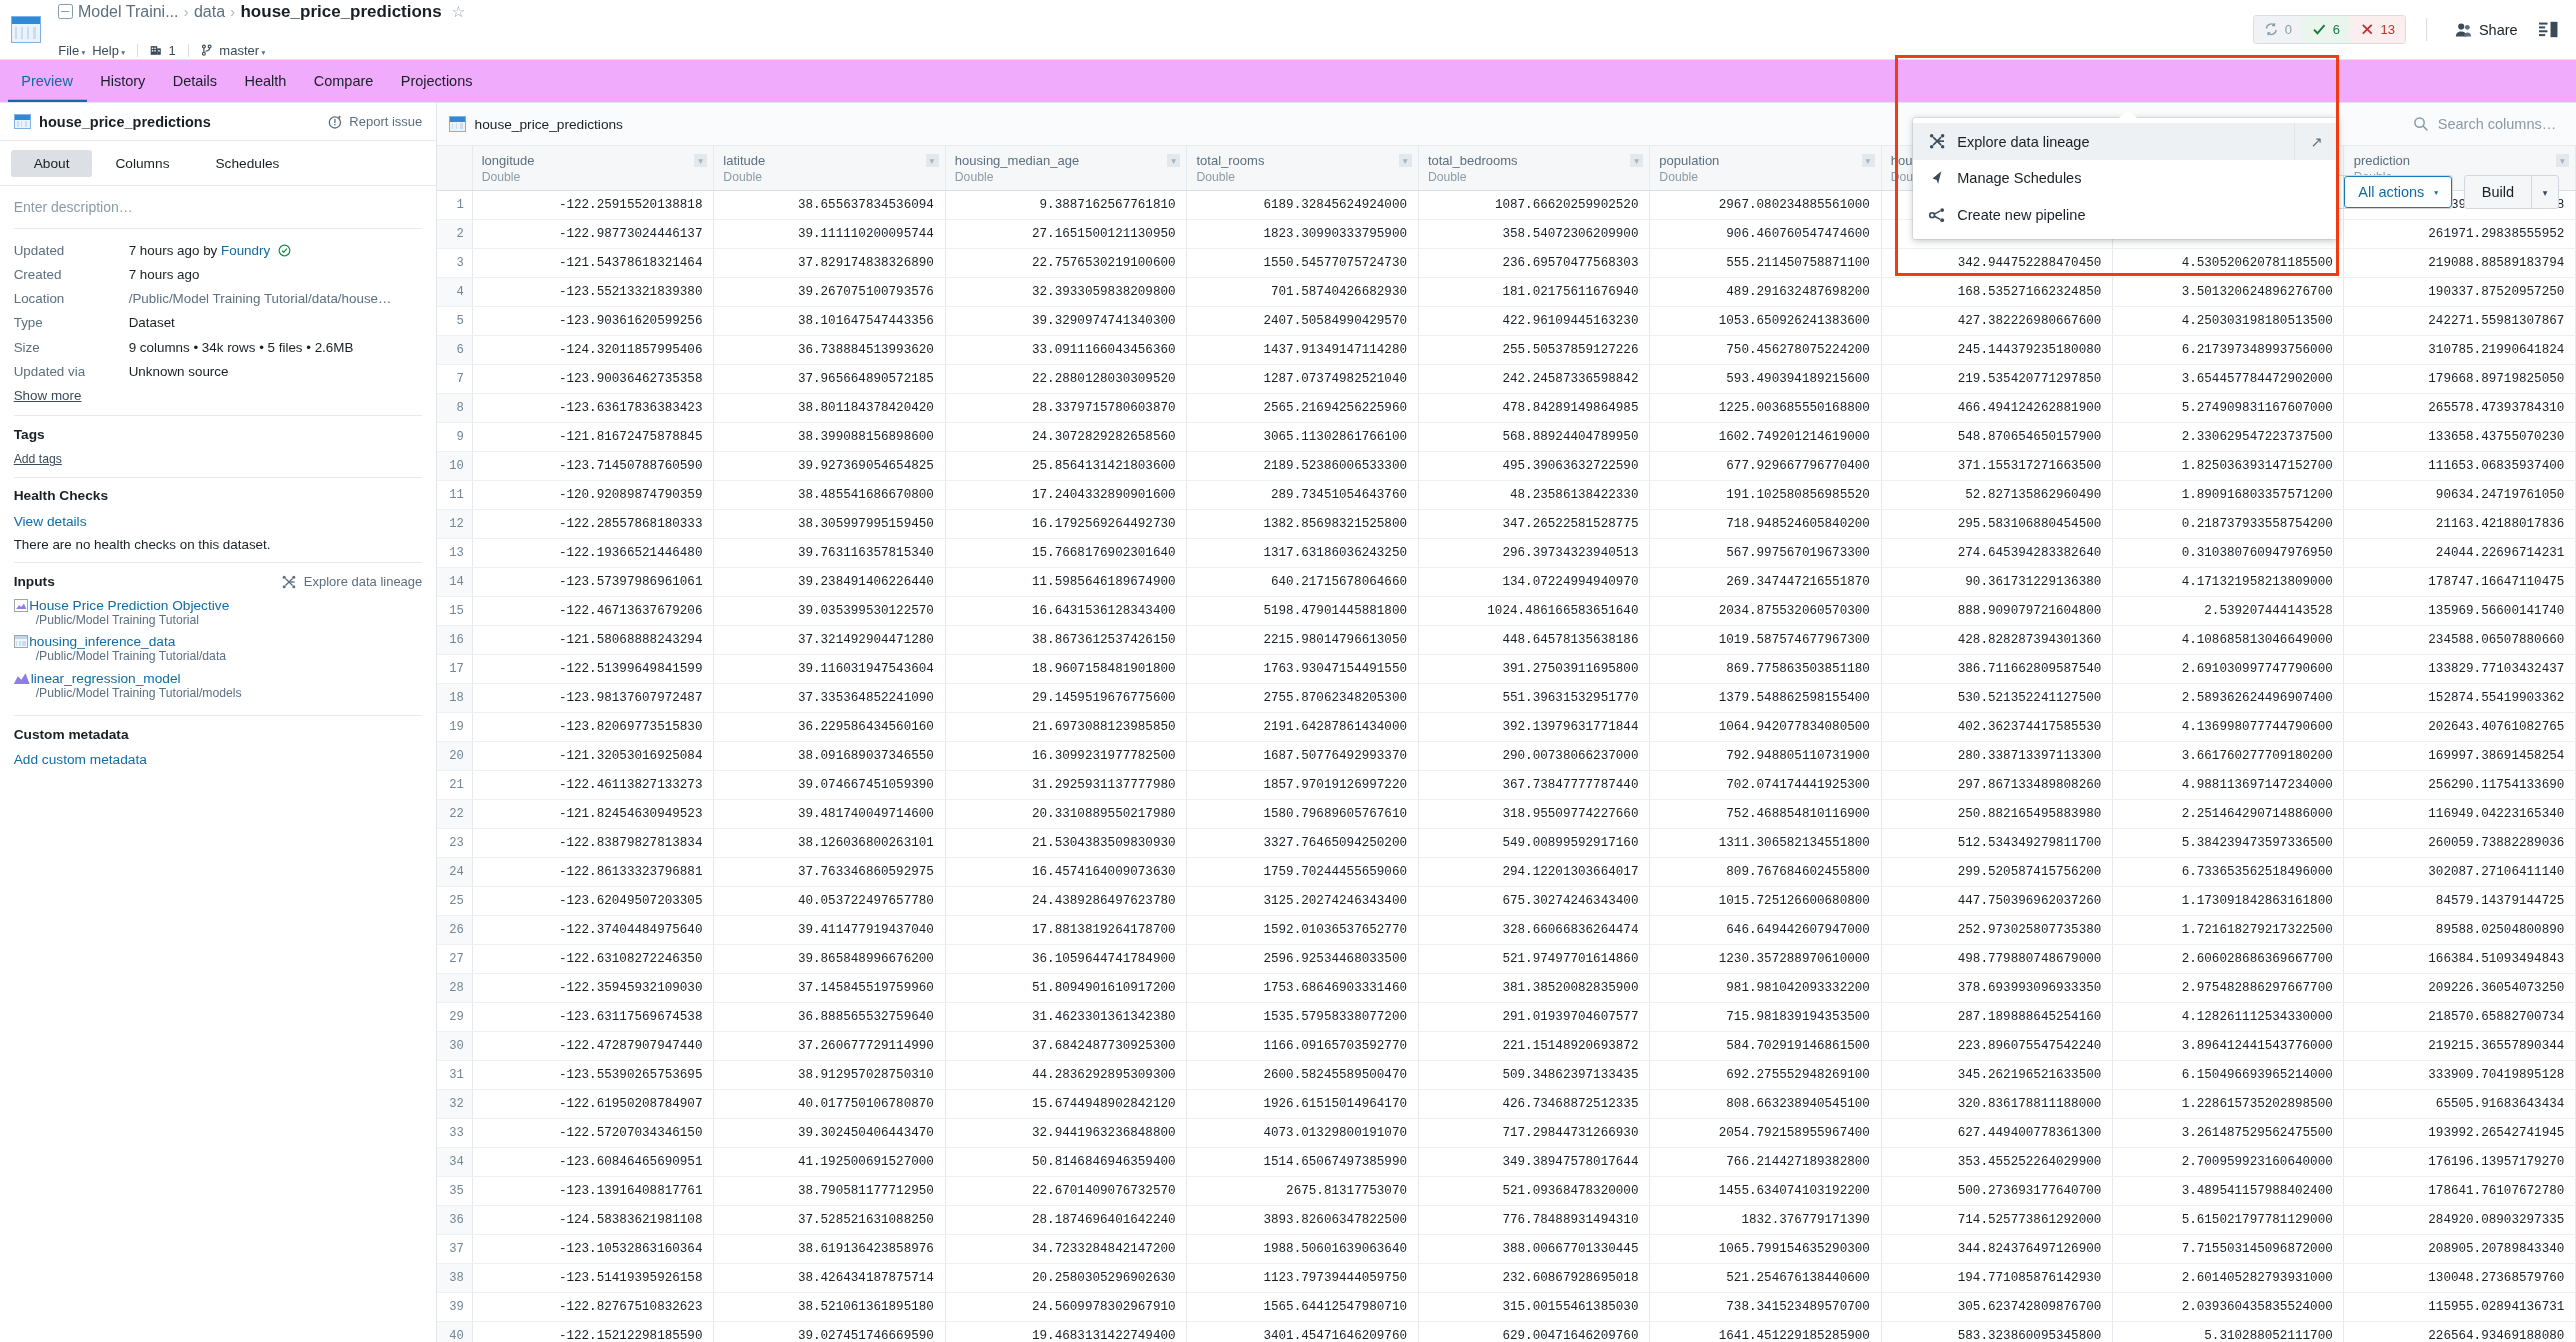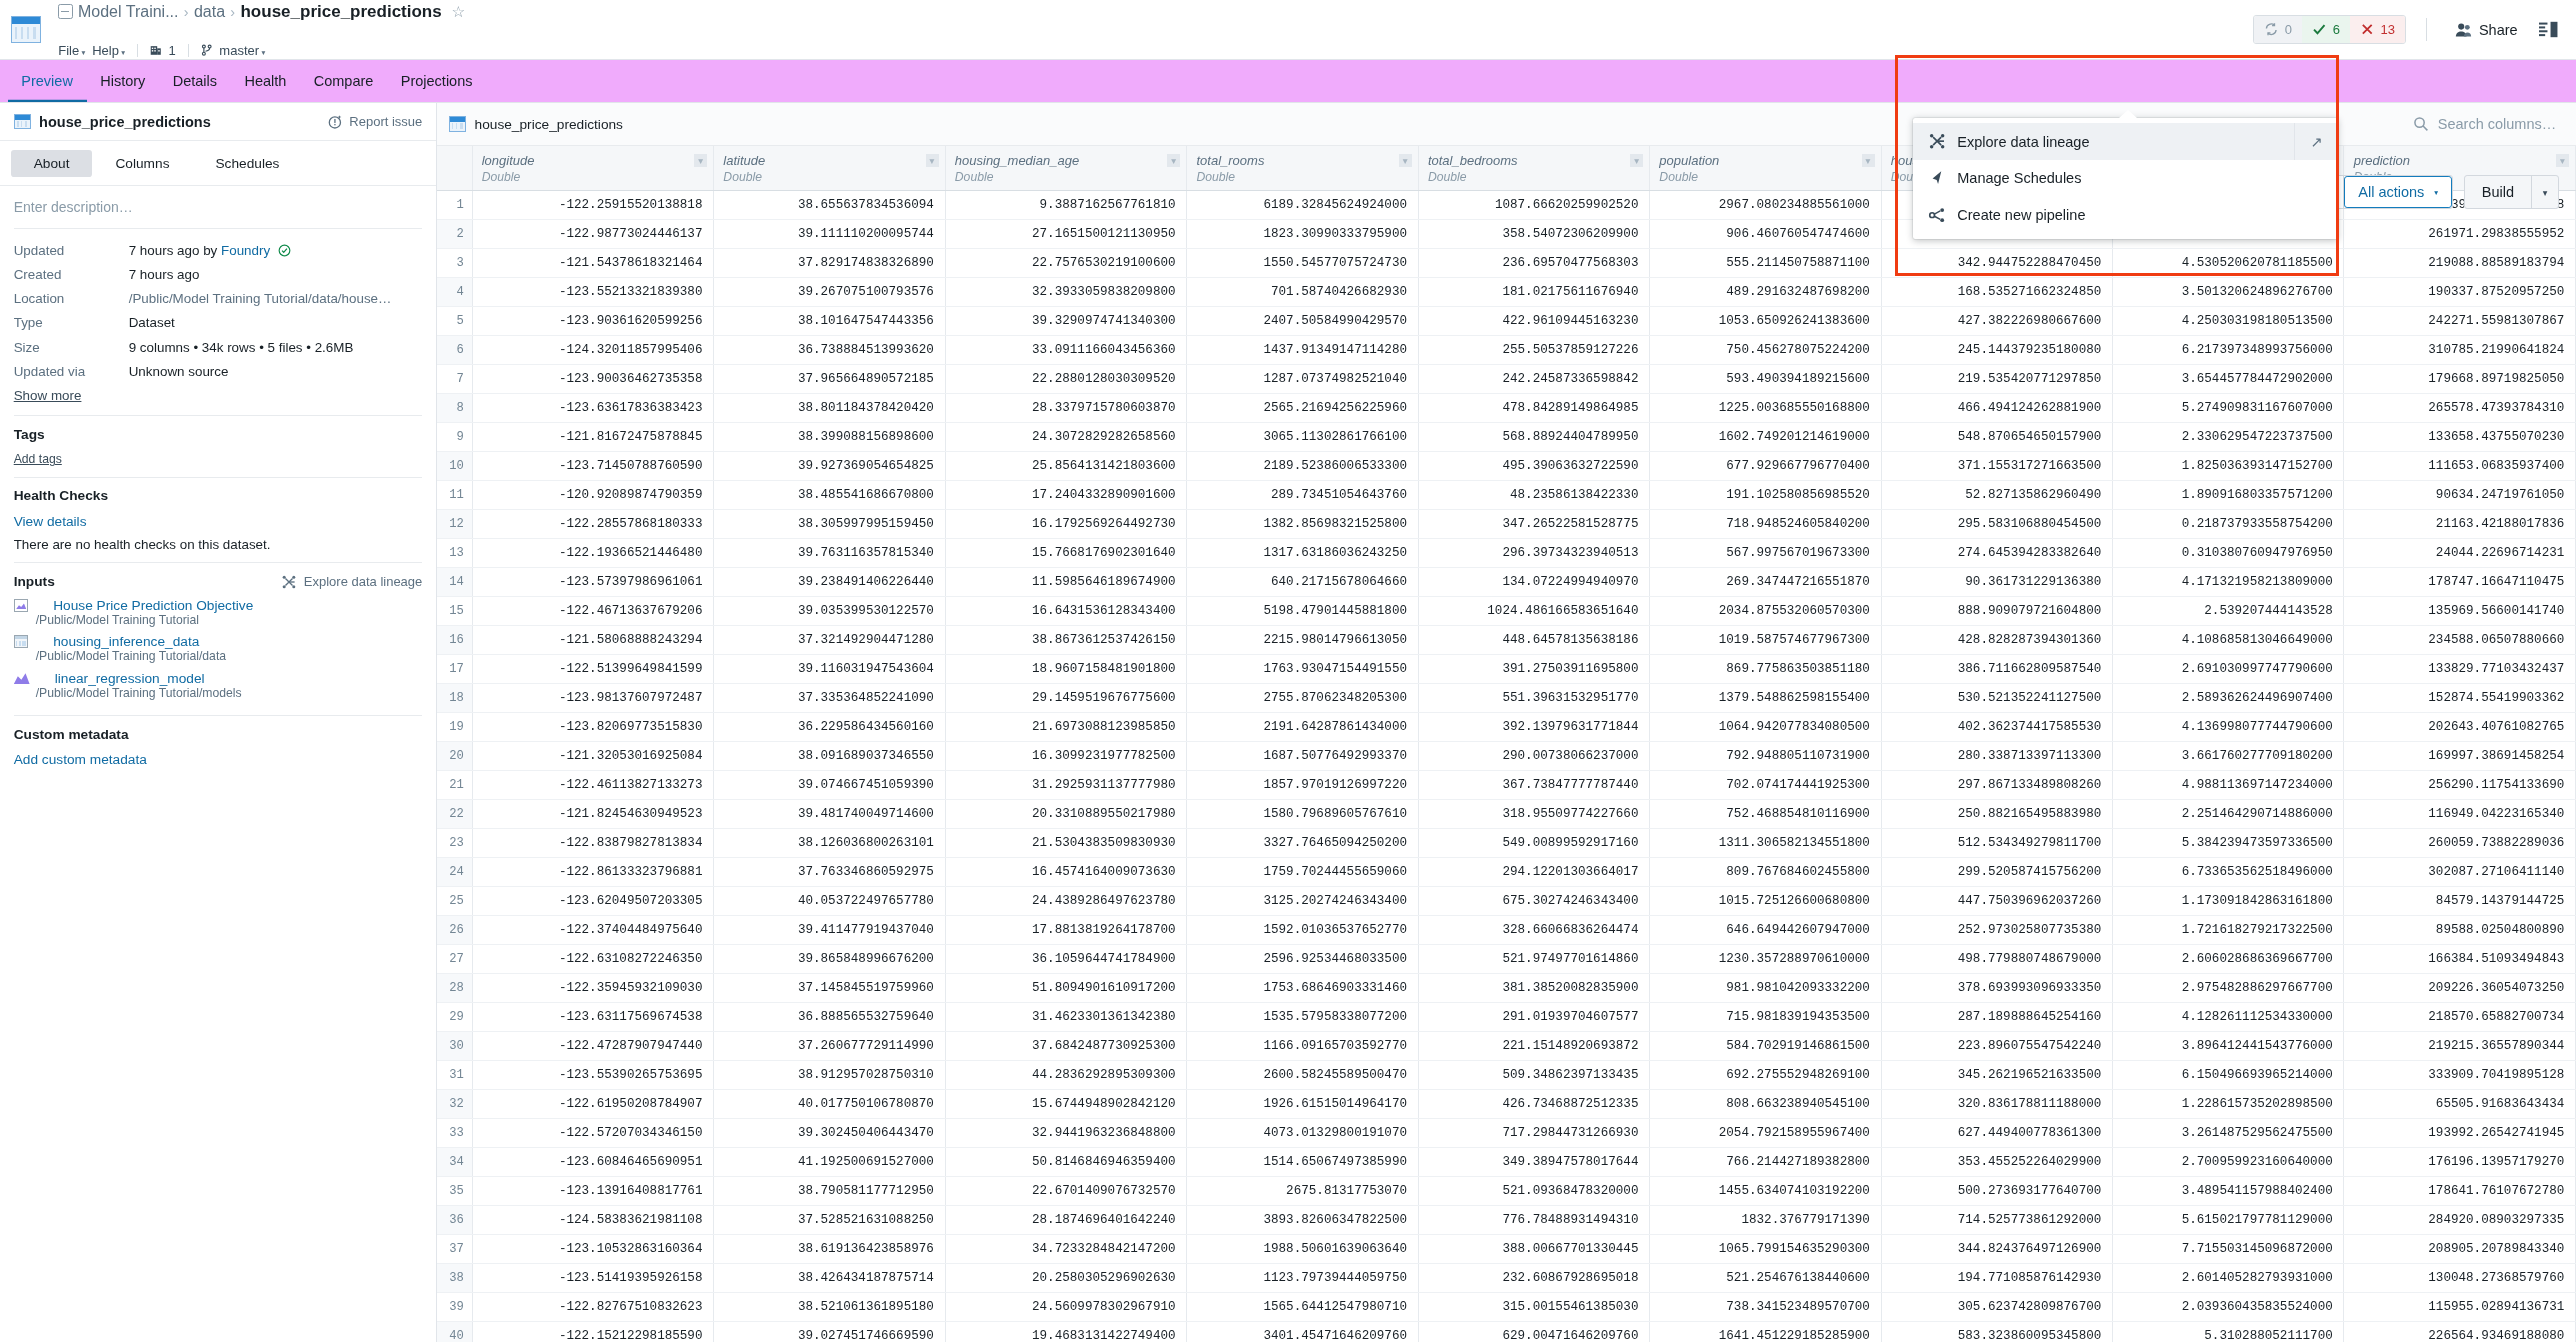--- a/index.html
+++ b/index.html
@@ -91,21 +91,21 @@
   .hr { height:0.8px; background:#e8ebee; margin: 0 13.7px; }
   .meta-row { display:flex; font-size:13.4px; padding: 4.6px 13.7px; }
   .meta-k { width: 115px; flex:0 0 115px; color:#5c7080; }
   .meta-v { color:#182026; }
   .meta-v.muted { color:#5c7080; }
   .link { color:#106ba3; }
   .link-u { color:#394b59; text-decoration: underline; }
   .sb-h { font-size:13.7px; font-weight:bold; color:#182026; }
   .sb-sub { font-size:13.4px; color:#182026; }
   .input-item { padding: 3.1px 13.7px 4.6px; }
-  .input-row { display:flex; align-items:center; gap:25px; }
+  .input-row { display:flex; align-items:center; gap:1px; }
   .input-name { color:#106ba3; font-size:13.7px; }
   .input-path { font-size:12.2px; color:#5c7080; padding-left: 22px; }
   .ico-sq { width:14.5px; height:13px; flex:0 0 14.5px; border:1.1px solid #9aa7b1; background:#fff; position:relative; }
   .ico-sq.purple::after { content:""; position:absolute; left:1.5px; bottom:1.5px; width:10px; height:6.1px;
       background:#8f7ce8; clip-path: polygon(0 100%, 28% 38%, 50% 66%, 78% 10%, 100% 100%); }
   .ico-tbl { width:14.5px; height:13px; flex:0 0 14.5px; border:1.1px solid #9aa7b1; background:#f2f6fa; position:relative; }
   .ico-tbl::before { content:""; position:absolute; left:0;top:0;right:0;height:3.1px;background:#c3d6e6; }
   .ico-tbl::after { content:""; position:absolute; left:1.5px; top:4.6px; right:1.5px; bottom:1.5px;
       background: linear-gradient(to right,#c8ddf0 0 1.5px,transparent 1.5px 3.1px,#c8ddf0 3.1px 4.6px,transparent 4.6px 6.1px,#c8ddf0 6.1px 7.6px); }
   .ico-model { width:16px; height:11.5px; flex:0 0 16px; position:relative; }
@@ -121,21 +121,20 @@
   .tt-title { font-size: 13.7px; color:#182026; }
   .tt-search { margin-left:auto; display:flex; align-items:center; gap:9px; font-size:14.5px; color:#8a9ba8; padding-right: 7.6px; }
 
   .grid { flex:1; overflow:hidden; position:relative; }
   table.g { border-collapse: collapse; table-layout: fixed; width: 100%; }
   table.g th, table.g td { border-right:0.8px solid #e6eaee; border-bottom:0.8px solid #eef1f4; }
   table.g thead th {
     background:#f5f7f9; vertical-align: top; padding: 6.9px 7.6px 6.1px 9.2px;
     text-align:left; font-weight: normal; position: relative; height: 44px;
     border-bottom: 0.8px solid #d8dee3;
-    font-style: italic;
   }
   .th-name { font-size:13px; color:#5c7080; }
   .th-type { font-size:12.2px; color:#8a9ba8; margin-top: 2.3px; }
   .th-caret {
     position:absolute; right:6.1px; top:8.4px; width:13px; height:13px; background:#e3e8ed;
     display:flex; align-items:center; justify-content:center; color:#a7b6c2; font-size:8.4px;
   }
   col.rownum { width: 35px; }
   table.g td { font-family:"Liberation Mono", monospace; font-size:12.6px; text-align:right; padding: 3.8px 10.7px 3.8px 4.6px; height: 29px; white-space:nowrap; }
   table.g td.rn { text-align:right; color:#738694; font-size:12.2px; padding-right:7.6px; background:#fff; font-family:"Liberation Mono", monospace; }

